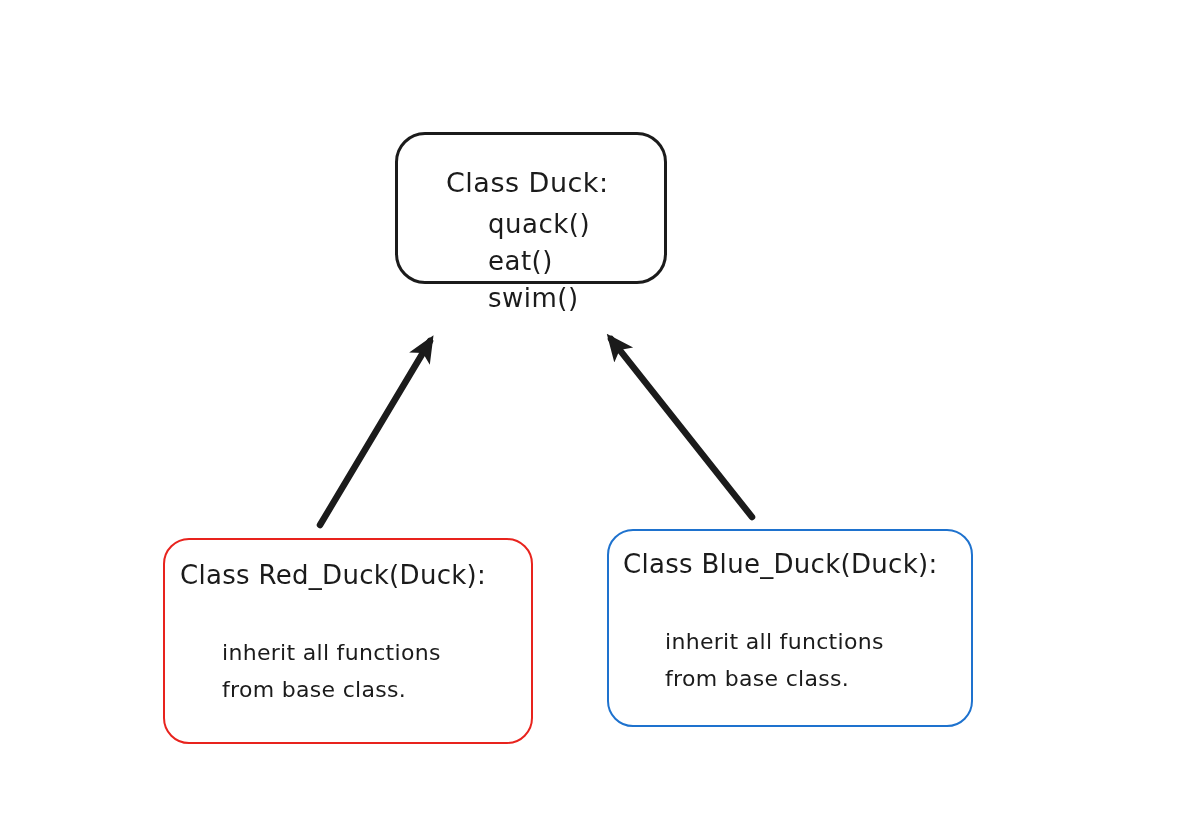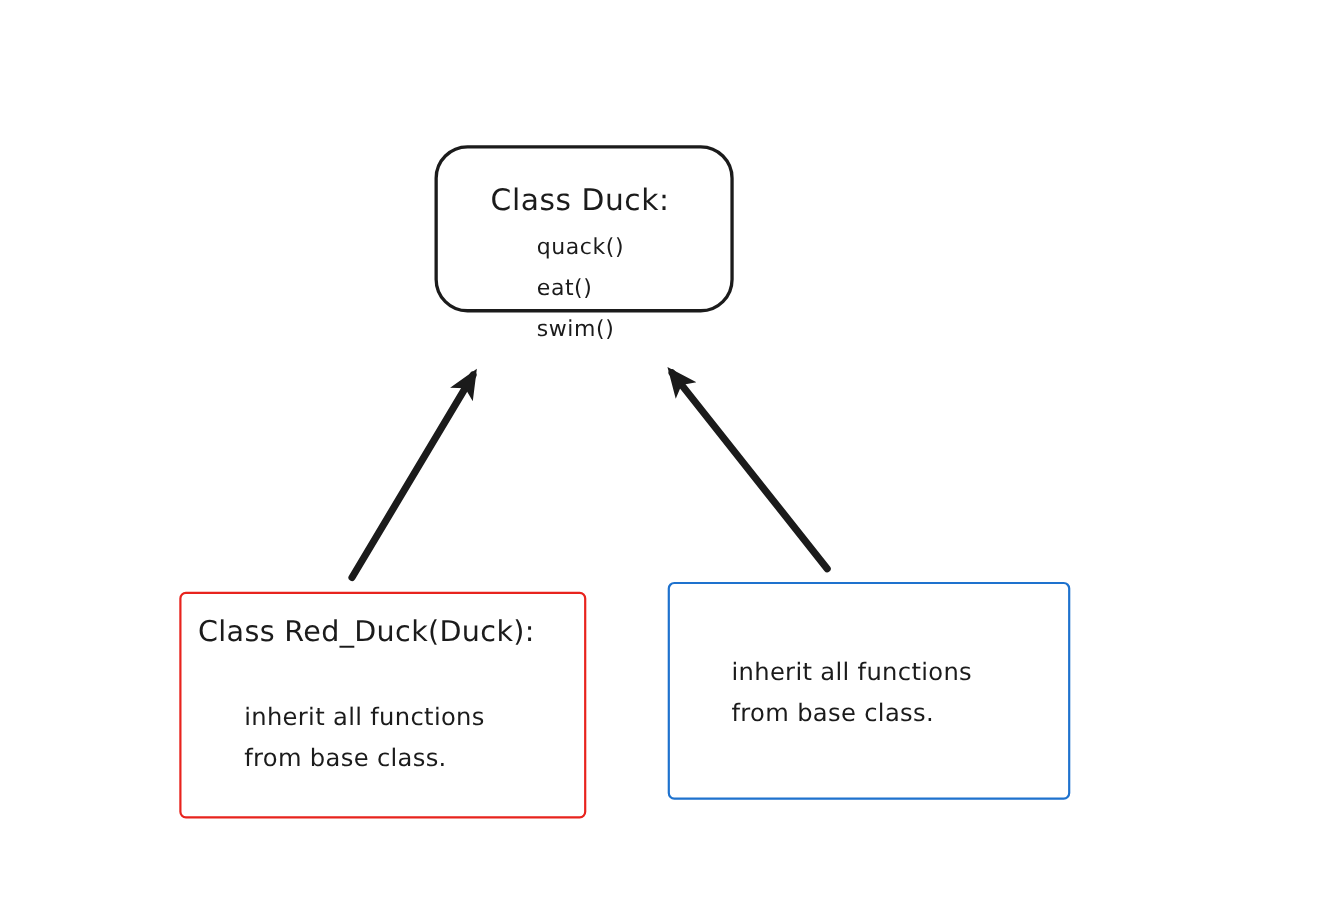--- a/index.html
+++ b/index.html
@@ -48,28 +48,28 @@
   }
   .base-box .box-title {
     font-size: 27px;
     letter-spacing: 0.5px;
     white-space: nowrap;
   }
   .methods {
     margin: 8px 0 0 42px;
   }
   .method {
-    font-size: 20px;
+    font-size: 26px;
     line-height: 37px;
     letter-spacing: 0.5px;
     white-space: nowrap;
   }
   .sub-box {
     border-width: 2.5px;
-    border-radius: 6px;
+    border-radius: 26px;
   }
   .red-box {
     left: 163px;
     top: 538px;
     width: 370px;
     height: 206px;
     border-color: var(--red);
     padding: 20px 0 0 15px;
   }
   .blue-box {
@@ -127,19 +127,20 @@
 
   <div class="box sub-box red-box">
     <div class="box-title">Class Red_Duck(Duck):</div>
     <div class="box-body">
       <div>inherit all functions</div>
       <div>from base class.</div>
     </div>
   </div>
 
   <div class="box sub-box blue-box">
+    <div class="box-title">Class Blue_Duck(Duck):</div>
     <div class="box-body">
       <div>inherit all functions</div>
       <div>from base class.</div>
     </div>
   </div>
 
 </div>
 
 </body></html>

